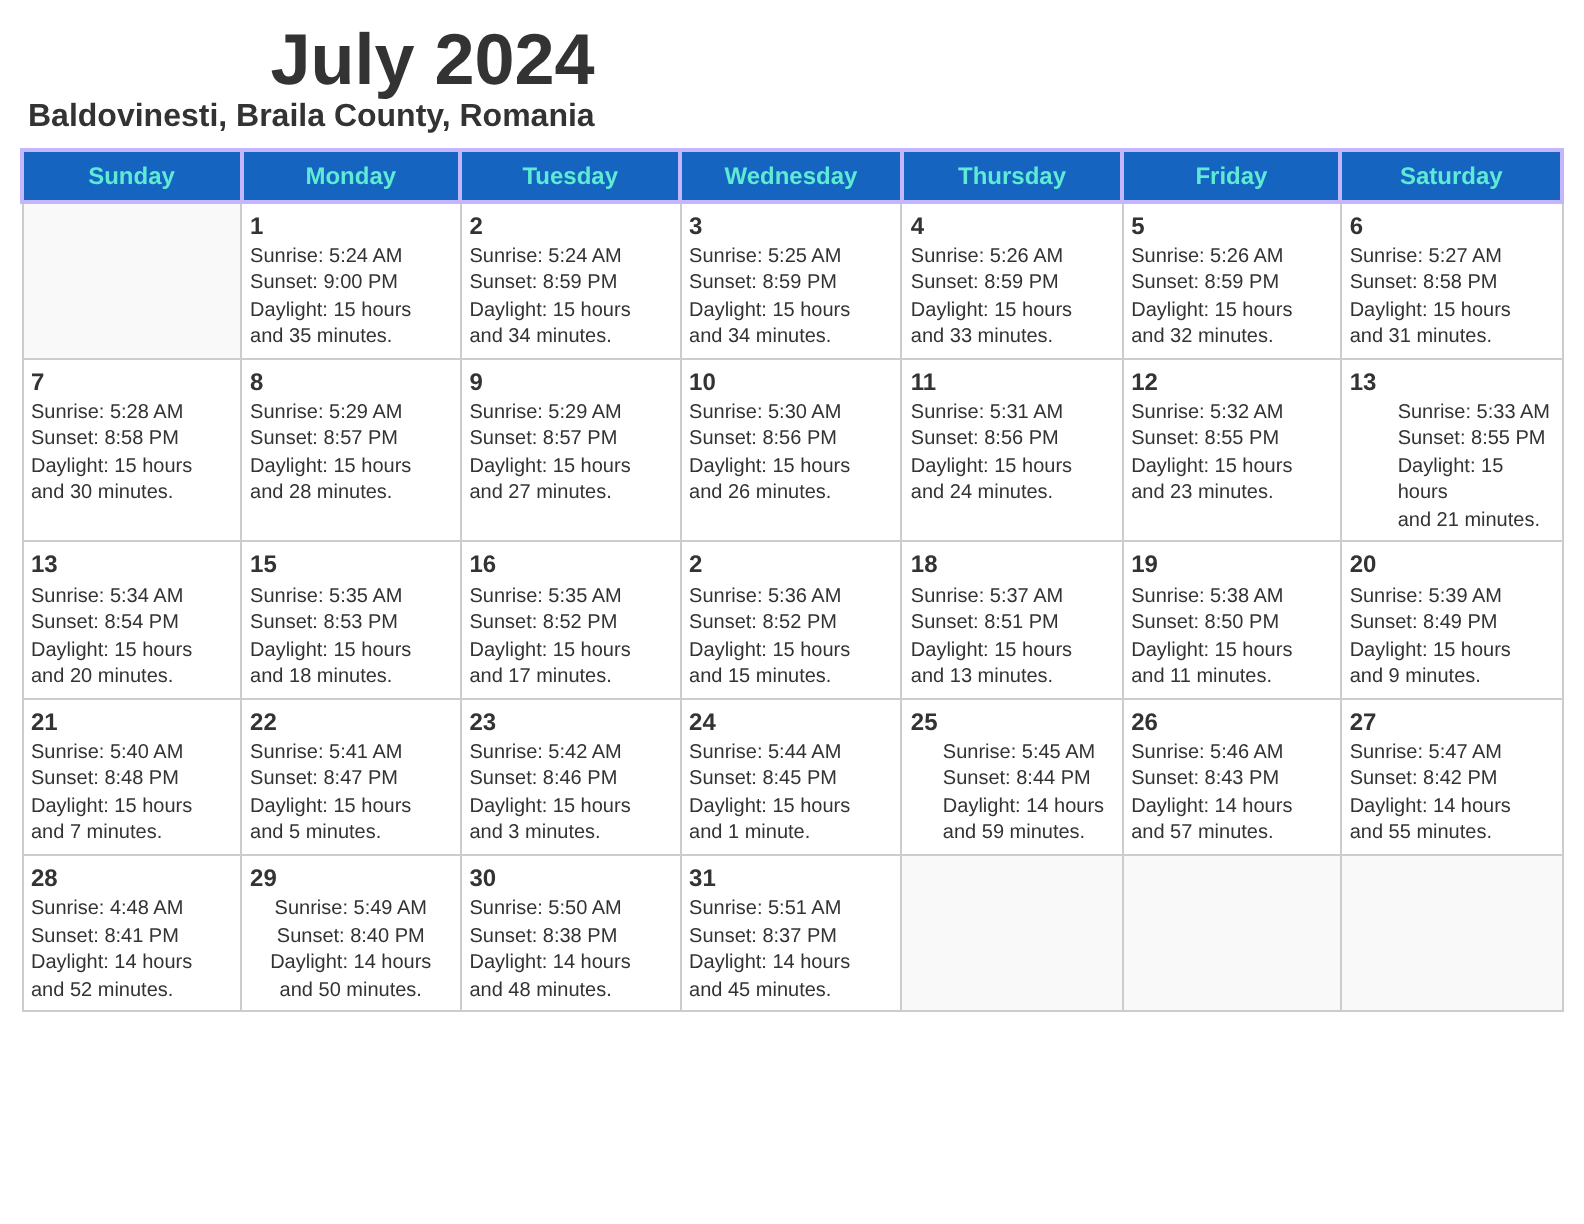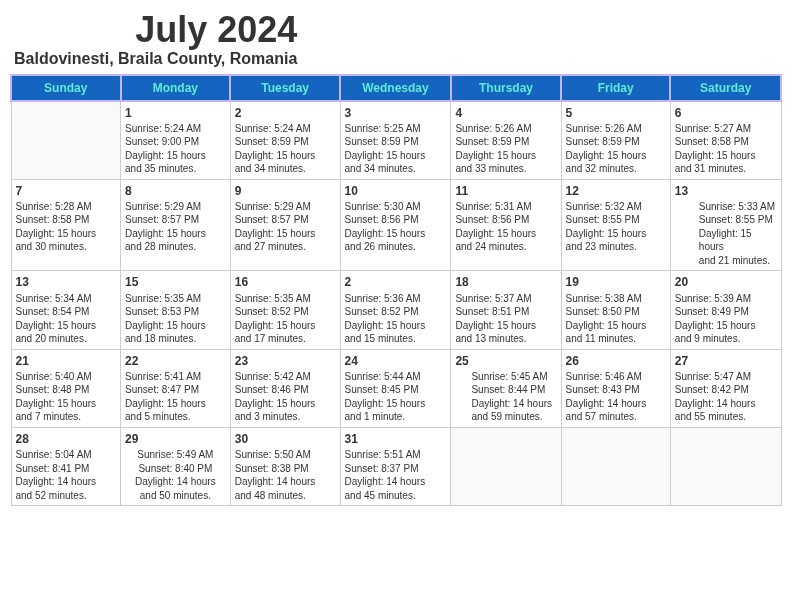--- a/index.html
+++ b/index.html
@@ -304,21 +304,21 @@
           <span class="day-num">27</span>
           <div class="day-info" style="white-space: pre-line;">Sunrise: 5:47 AM
 Sunset: 8:42 PM
 Daylight: 14 hours
 and 55 minutes.</div>
         </td>
       </tr>
       <tr>
         <td>
           <span class="day-num">28</span>
-          <div class="day-info" style="white-space: pre-line;">Sunrise: 5:04 AM
+          <div class="day-info" style="white-space: pre-line;">Sunrise: 4:48 AM
 Sunset: 8:41 PM
 Daylight: 14 hours
 and 52 minutes.</div>
         </td>
         <td>
           <span class="day-num">29</span>
           <div class="day-info" style="white-space: pre-line; text-align: center;">Sunrise: 5:49 AM
 Sunset: 8:40 PM
 Daylight: 14 hours
 and 50 minutes.</div>

